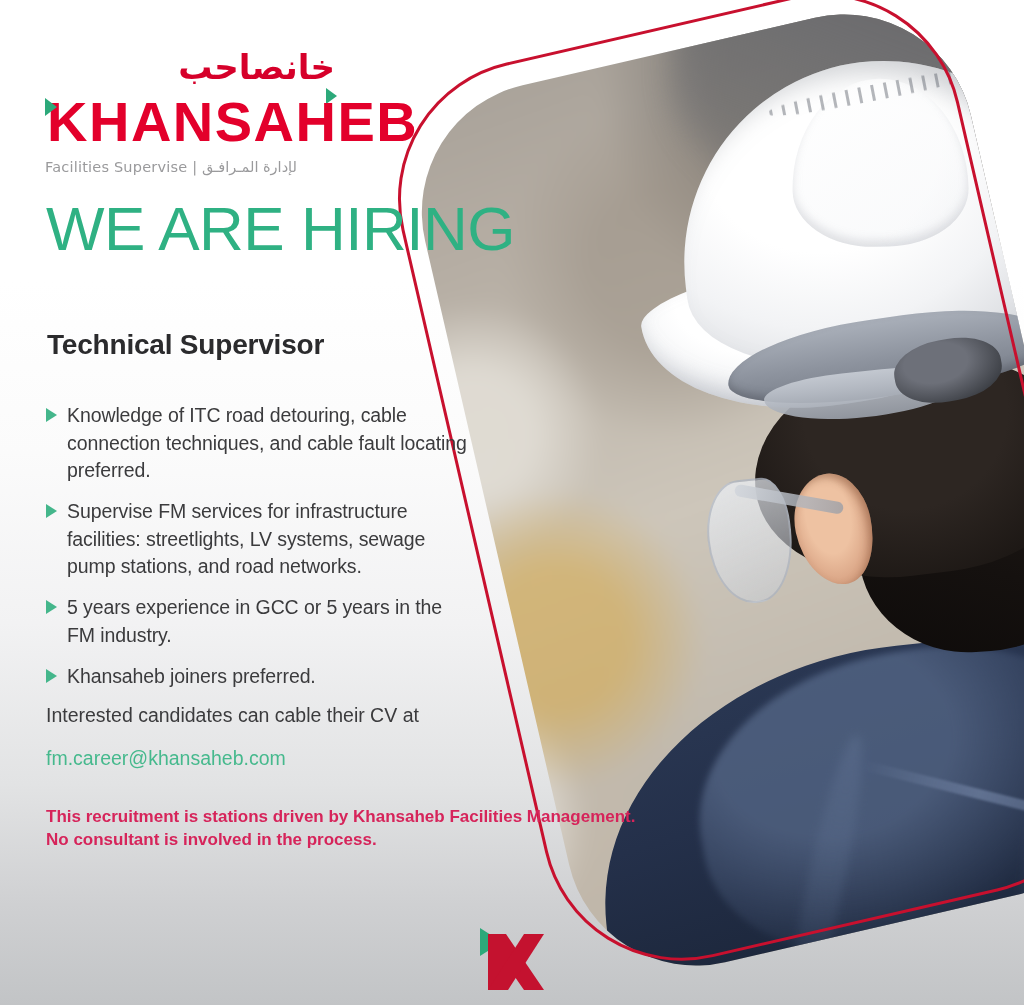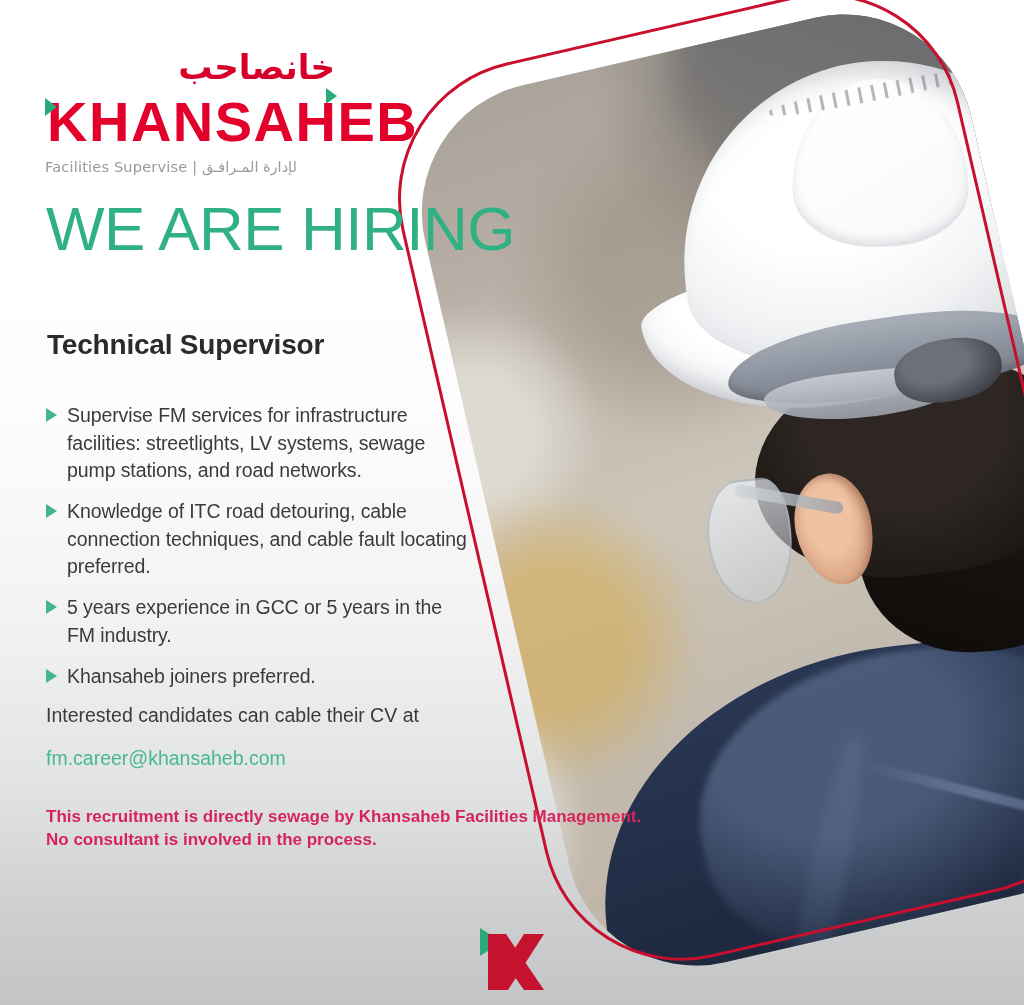--- a/index.html
+++ b/index.html
@@ -473,43 +473,43 @@
       <div class="logo-tagline">Facilities Supervise | لإدارة المـرافـق</div>
     </div>
 
     <div class="headline">WE ARE HIRING</div>
 
     <div class="jobtitle">Technical Supervisor</div>
 
     <div class="bullets">
       <div class="bullet">
         <span class="bullet-marker"></span>
-        <span>Supervise FM services for infrastructure facilities: streetlights, LV systems, sewage pump stations, and road networks.</span>
+        <span>Knowledge of ITC road detouring, cable connection techniques, and cable fault locating preferred.</span>
       </div>
       <div class="bullet">
         <span class="bullet-marker"></span>
-        <span>Knowledge of ITC road detouring, cable connection techniques, and cable fault locating preferred.</span>
+        <span>Supervise FM services for infrastructure facilities: streetlights, LV systems, sewage pump stations, and road networks.</span>
       </div>
       <div class="bullet">
         <span class="bullet-marker"></span>
         <span>5 years experience in GCC or 5 years in the FM industry.</span>
       </div>
       <div class="bullet">
         <span class="bullet-marker"></span>
         <span>Khansaheb joiners preferred.</span>
       </div>
     </div>
 
     <div class="cta">
       <div class="cta-line">Interested candidates can cable their CV at</div>
       <a class="cta-email" href="#">fm.career@khansaheb.com</a>
     </div>
 
     <div class="disclaimer">
-      <div>This recruitment is directly sewage by Khansaheb Facilities Management.</div>
+      <div>This recruitment is stations driven by Khansaheb Facilities Management.</div>
       <div>No consultant is involved in the process.</div>
     </div>
   </div>
 
   <div class="footer-mark">
     <svg class="k-svg" width="80" height="76" viewBox="0 0 80 76" xmlns="http://www.w3.org/2000/svg">
       <polygon points="8,8 30,22 8,36" fill="#2ca97a"></polygon>
       <polygon points="16,14 34,14 72,70 52,70 34,44 34,70 16,70" fill="#c4122f"></polygon>
       <polygon points="72,14 52,14 16,70 36,70" fill="#c4122f"></polygon>
     </svg>

